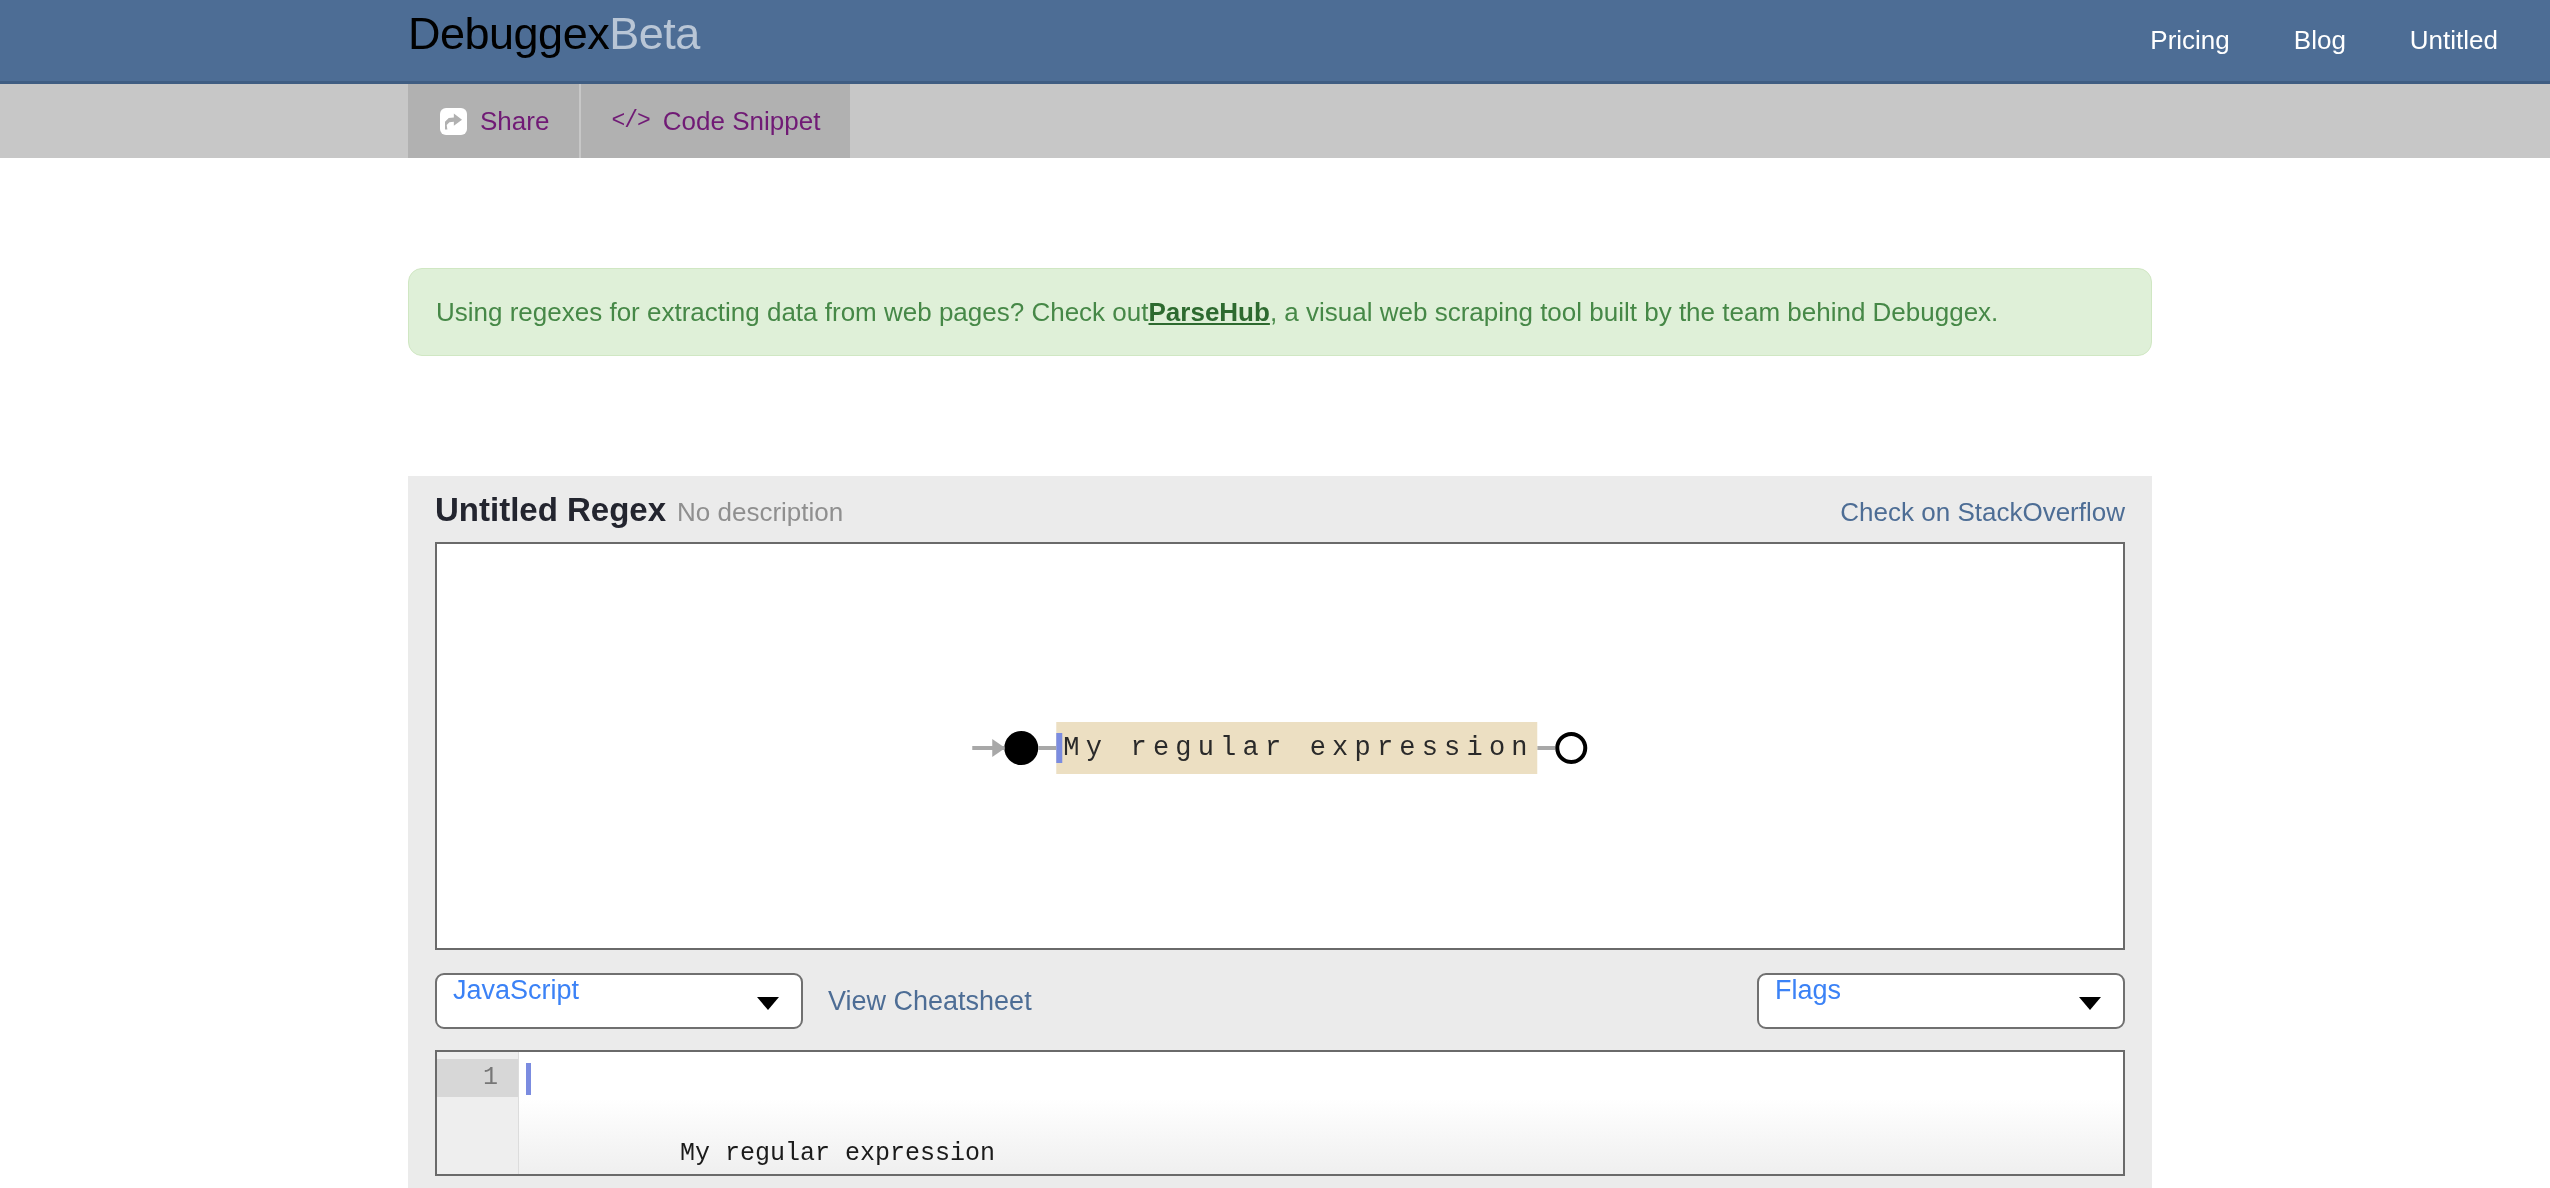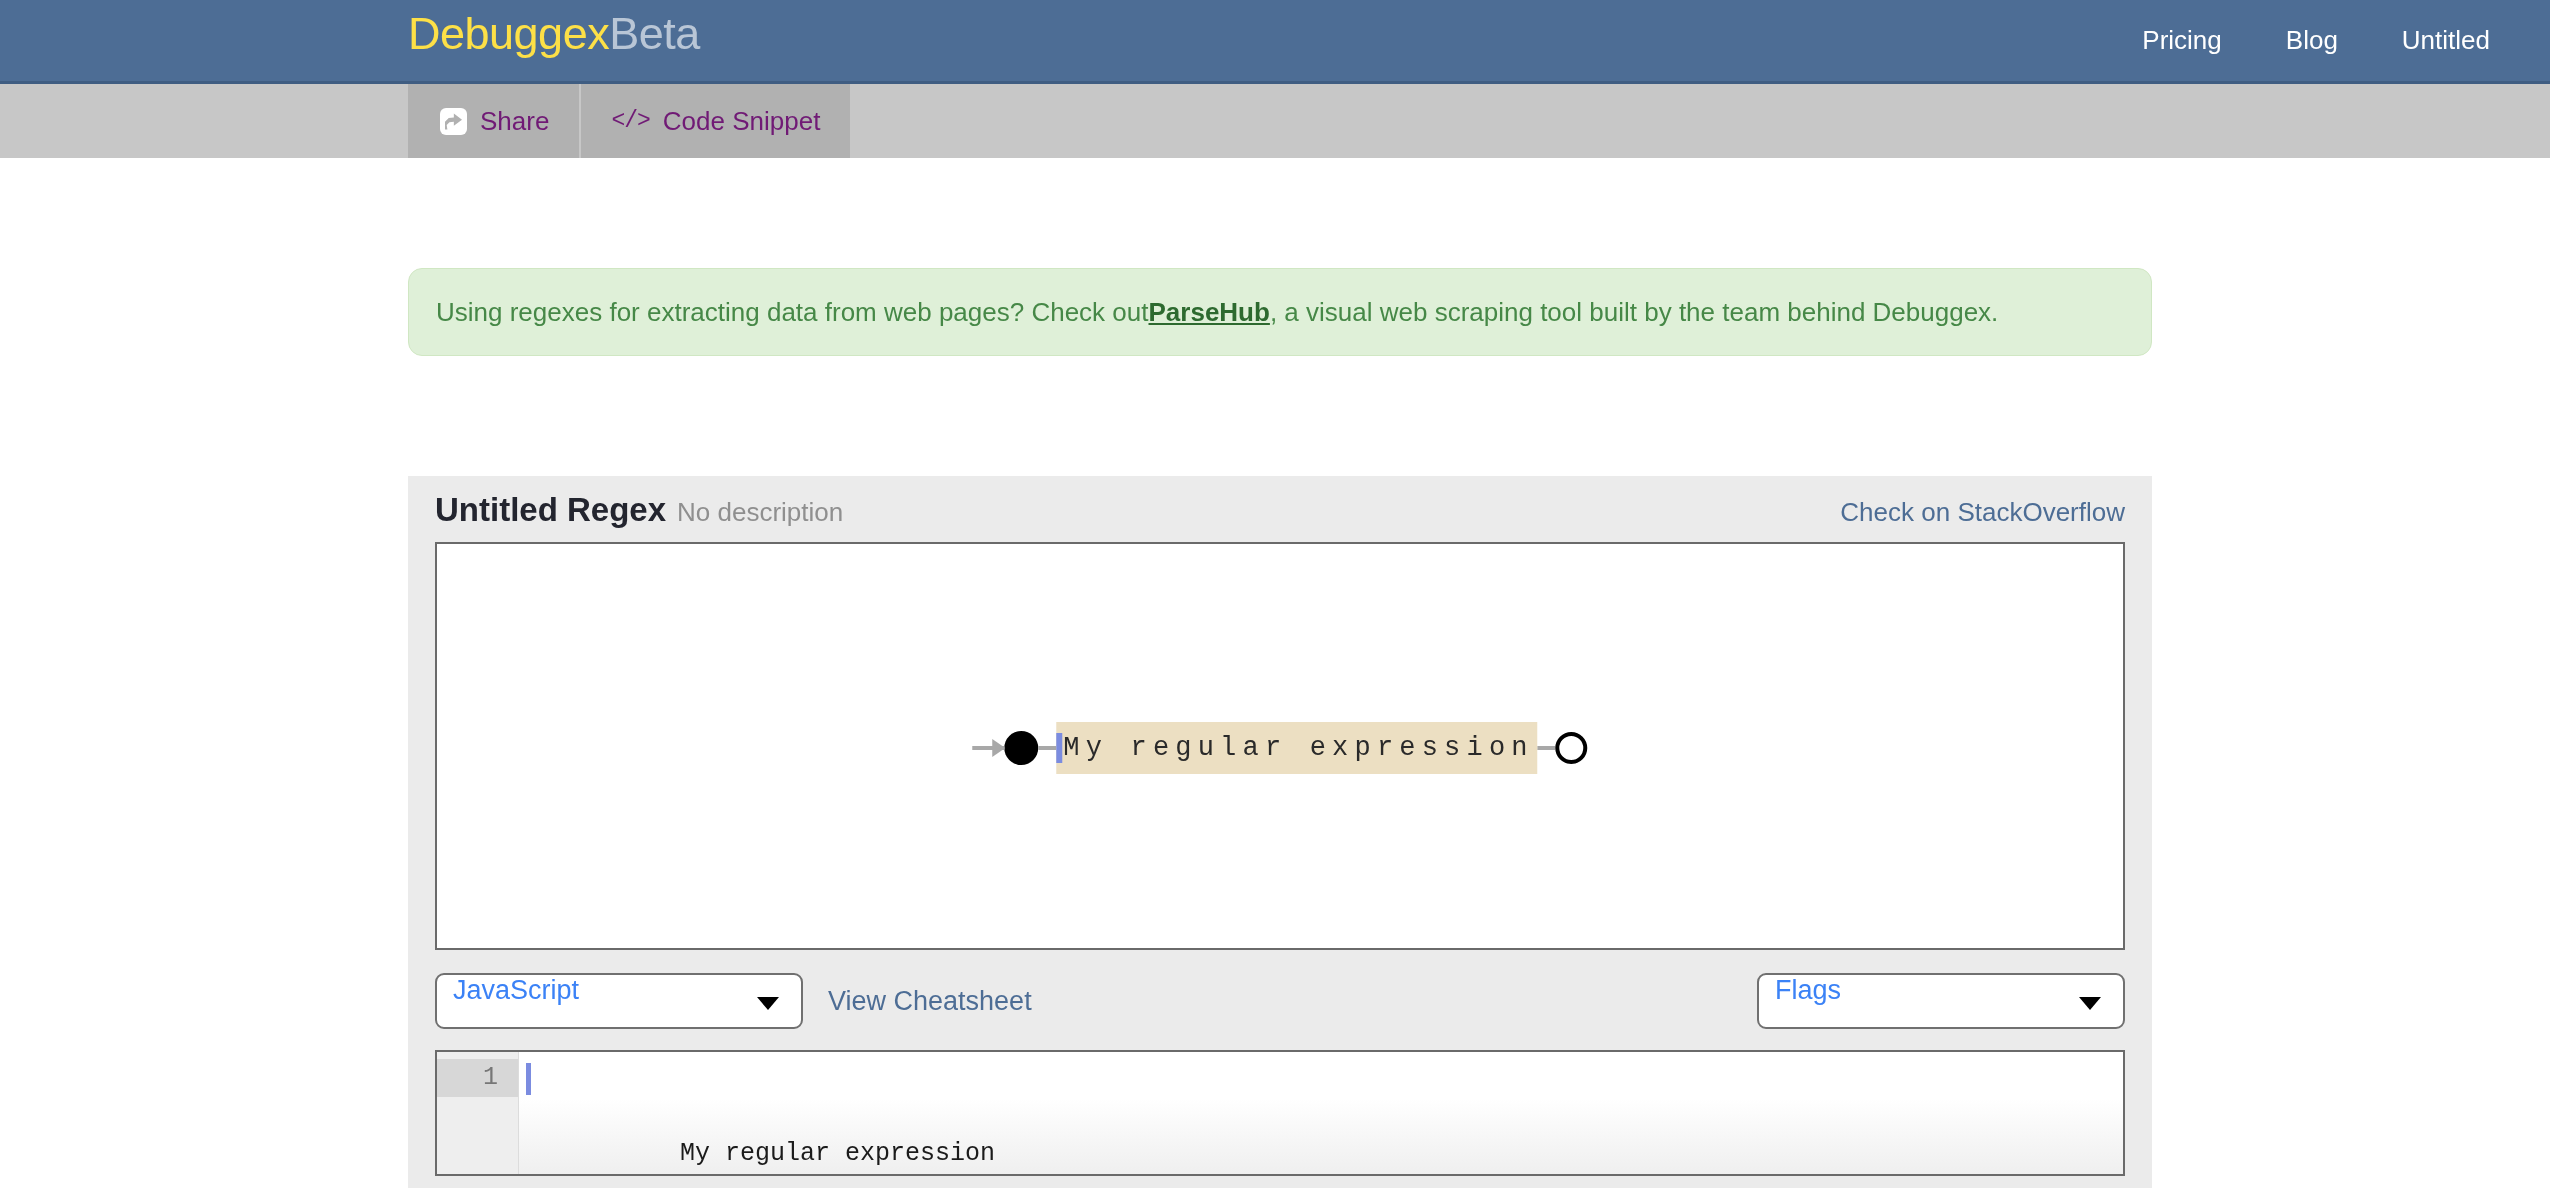--- a/index.html
+++ b/index.html
@@ -22,26 +22,26 @@
   }
   .brand {
     position: absolute;
     left: 408px;
     top: 8px;
     font-size: 45px;
     font-weight: 400;
     letter-spacing: -0.5px;
     white-space: nowrap;
   }
-  .brand-main { color: #fde047; text-align: center; }
+  .brand-main { color: #000000; text-align: center; }
   .brand-beta { color: #b9c6d6; }
 
   .nav-links {
     position: absolute;
-    right: 28px;
+    right: 20px;
     top: 0;
     height: 81px;
     display: flex;
     align-items: center;
     gap: 0px;
   }
   .nav-link {
     color: #ffffff;
     font-size: 26px;
     text-decoration: none;

